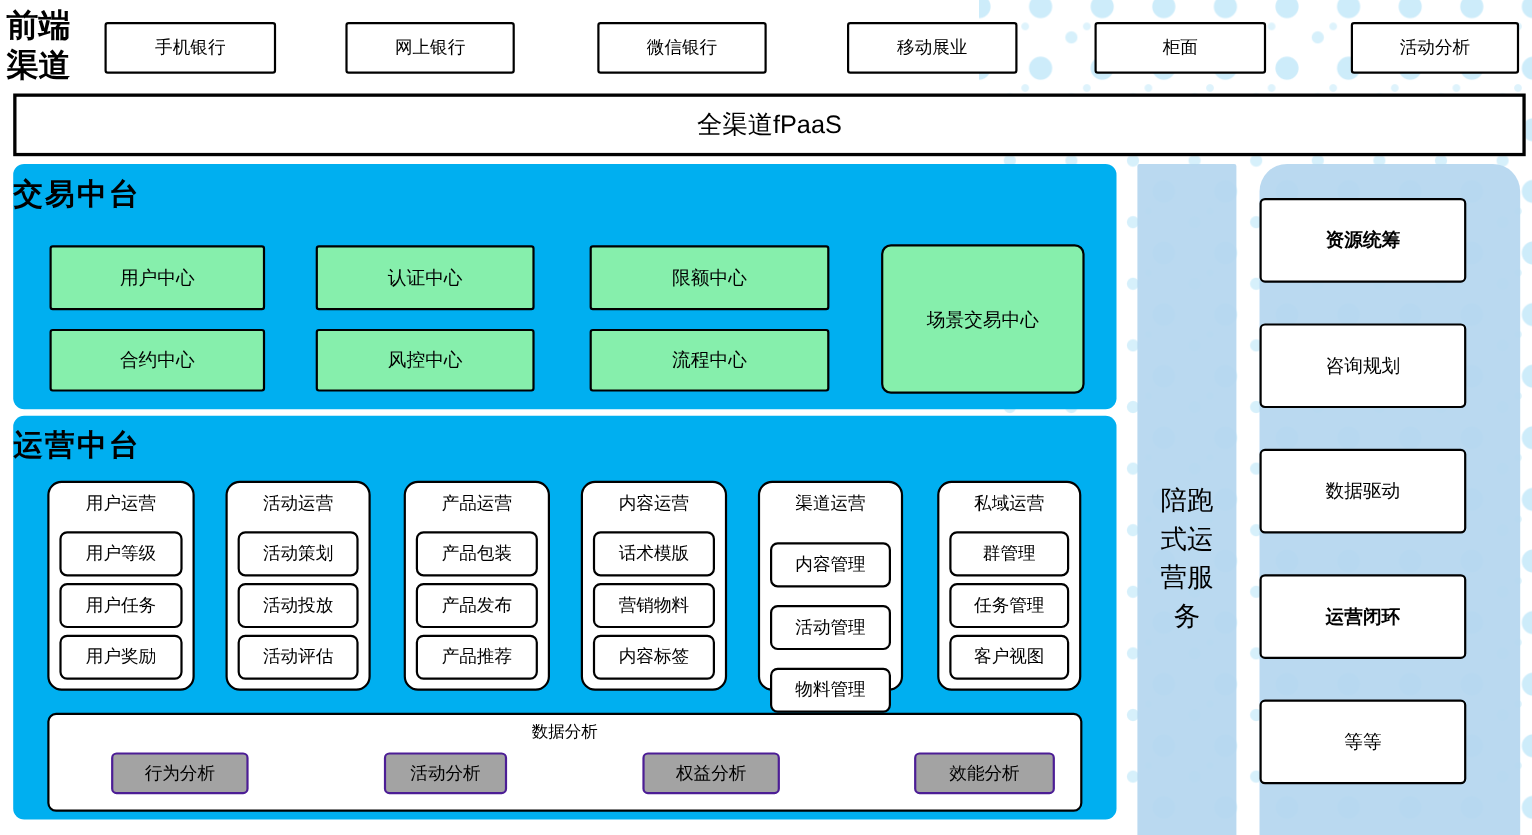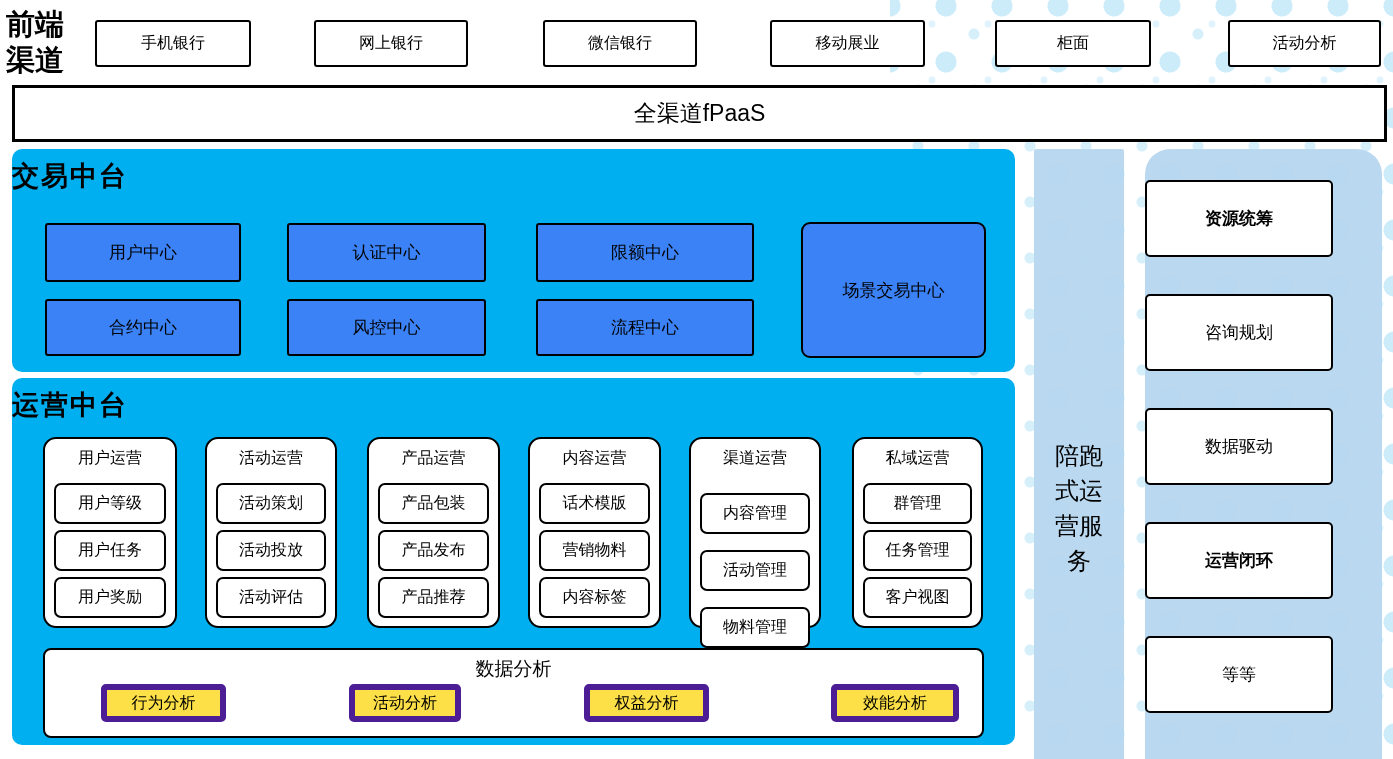--- a/index.html
+++ b/index.html
@@ -31,44 +31,44 @@
     position:absolute;left:12px;top:85px;width:1375px;height:57px;background:#fff;
     border:3px solid #000;box-sizing:border-box;display:flex;align-items:center;
     justify-content:center;font-size:23px;z-index:2;
   }
   .block{position:absolute;background:#00AFF0;border-radius:10px;z-index:1;}
   .block-title{
     position:absolute;left:0;top:9px;width:100%;text-align:left;
     font-size:27px;font-weight:700;letter-spacing:2px;
   }
   .wbox{
-    position:absolute;background:#3b82f6;border:2.5px solid #000;border-radius:3px;
+    position:absolute;background:#86efac;border:2.5px solid #000;border-radius:3px;
     box-sizing:border-box;display:flex;align-items:center;justify-content:center;
     font-size:17px;
   }
   .scenario{border-radius:9px;}
   .col{
     position:absolute;top:59px;height:191px;background:#fff;border:2.5px solid #000;
     border-radius:13px;box-sizing:border-box;display:flex;flex-direction:column;
     padding:9px 9px 6px 9px;
   }
   .col-title{text-align:center;font-size:16px;font-weight:500;margin-bottom:8px;flex:0 0 auto;}
   .col-item{
     height:41px;min-height:41px;background:#fff;border:2px solid #000;border-radius:7px;
     box-sizing:border-box;display:flex;align-items:center;justify-content:center;
     font-size:16px;margin-top:6px;
   }
   .col-item:first-of-type{margin-top:0;}
   .da{
     position:absolute;left:31px;top:270px;width:941px;height:90px;background:#fff;
     border:2.5px solid #000;border-radius:8px;box-sizing:border-box;
   }
-  .da-title{position:absolute;left:0;top:6px;width:100%;text-align:center;font-size:19px;}
+  .da-title{position:absolute;left:0;top:6px;width:100%;text-align:center;font-size:15px;}
   .da-item{
-    position:absolute;top:34px;height:38px;background:#fde047;border:6px solid #4c1d95;
+    position:absolute;top:34px;height:38px;background:#a3a3a3;border:2px solid #4c1d95;
     border-radius:5px;box-sizing:border-box;display:flex;align-items:center;
     justify-content:center;font-size:16px;
   }
   .sidebar{
     position:absolute;left:1034px;top:149px;width:90px;height:720px;
     background:rgba(182,215,239,0.94);border-radius:2px;display:flex;
     align-items:center;justify-content:center;z-index:1;
   }
   .sidebar span{
     display:block;width:52px;font-size:24px;line-height:1.45;text-align:center;

